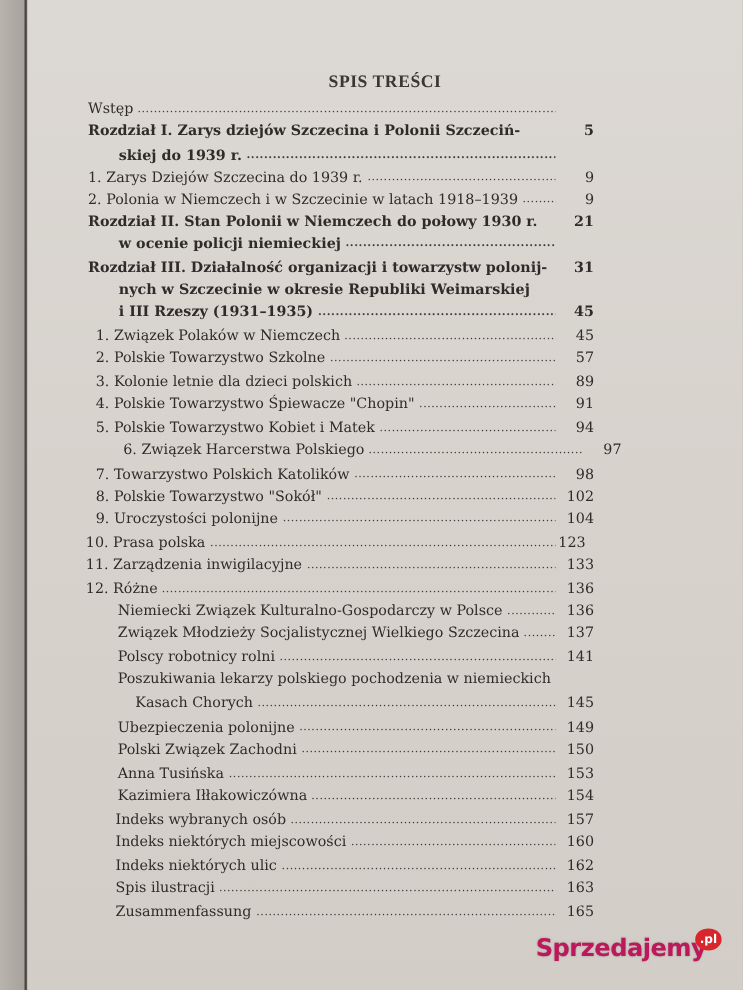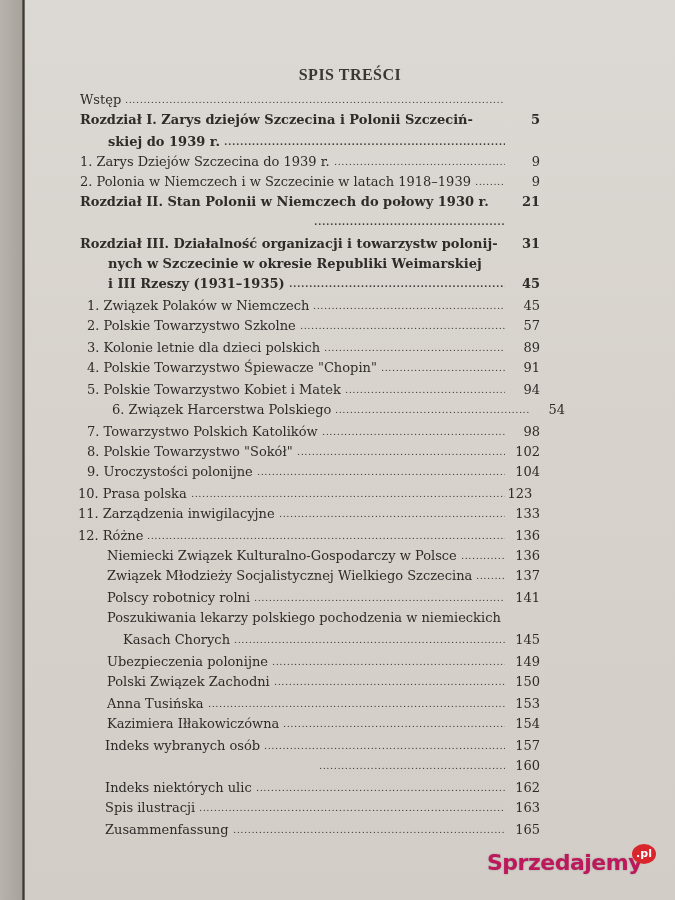--- a/index.html
+++ b/index.html
@@ -81,20 +81,21 @@
       <div class="row" style="top: 172px; left: 0px; width: 650px;">
         <span class="label" style="left: 55px;">2. Polonia w Niemczech i w Szczecinie w latach 1918–1939</span>
         <span class="dots" style="left: 450px; width: 30px;">........................................................................................................................................................................................................</span>
         <span class="page-num" style="left: 475px;">9</span>
       </div>
       <div class="row bold" style="top: 192px; left: 0px; width: 650px;">
         <span class="label" style="left: 55px;">Rozdział II. Stan Polonii w Niemczech do połowy 1930 r.</span>
         <span class="page-num" style="left: 475px; top: 0px;">21</span>
       </div>
       <div class="row bold" style="top: 212px; left: 0px; width: 650px;">
+        <span class="label" style="left: 83px;">w ocenie policji niemieckiej</span>
         <span class="dots" style="left: 289px; width: 191px;">........................................................................................................................................................................................................</span>
       </div>
       <div class="row bold" style="top: 234px; left: 0px; width: 650px;">
         <span class="label" style="left: 55px;">Rozdział III. Działalność organizacji i towarzystw polonij-</span>
         <span class="page-num" style="left: 475px; top: 0px;">31</span>
       </div>
       <div class="row bold" style="top: 254px; left: 0px; width: 650px;">
         <span class="label" style="left: 83px;">nych w Szczecinie w okresie Republiki Weimarskiej</span>
       </div>
       <div class="row bold" style="top: 274px; left: 0px; width: 650px;">
@@ -123,21 +124,21 @@
         <span class="page-num" style="left: 475px;">91</span>
       </div>
       <div class="row" style="top: 380px; left: 0px; width: 650px;">
         <span class="label" style="left: 62px;">5. Polskie Towarzystwo Kobiet i Matek</span>
         <span class="dots" style="left: 320px; width: 160px;">........................................................................................................................................................................................................</span>
         <span class="page-num" style="left: 475px;">94</span>
       </div>
       <div class="row" style="top: 400px; left: 0px; width: 650px; margin-left: 25px;">
         <span class="label" style="left: 62px;">6. Związek Harcerstwa Polskiego</span>
         <span class="dots" style="left: 285px; width: 195px;">........................................................................................................................................................................................................</span>
-        <span class="page-num" style="left: 475px;">54</span>
+        <span class="page-num" style="left: 475px;">97</span>
       </div>
       <div class="row" style="top: 422px; left: 0px; width: 650px;">
         <span class="label" style="left: 62px;">7. Towarzystwo Polskich Katolików</span>
         <span class="dots" style="left: 297px; width: 183px;">........................................................................................................................................................................................................</span>
         <span class="page-num" style="left: 475px;">98</span>
       </div>
       <div class="row" style="top: 442px; left: 0px; width: 650px;">
         <span class="label" style="left: 62px;">8. Polskie Towarzystwo "Sokół"</span>
         <span class="dots" style="left: 272px; width: 208px;">........................................................................................................................................................................................................</span>
         <span class="page-num" style="left: 475px;">102</span>
@@ -204,20 +205,21 @@
         <span class="label" style="left: 82px;">Kazimiera Iłłakowiczówna</span>
         <span class="dots" style="left: 258px; width: 222px;">........................................................................................................................................................................................................</span>
         <span class="page-num" style="left: 475px;">154</span>
       </div>
       <div class="row" style="top: 736px; left: 0px; width: 650px;">
         <span class="label" style="left: 80px;">Indeks wybranych osób</span>
         <span class="dots" style="left: 239px; width: 241px;">........................................................................................................................................................................................................</span>
         <span class="page-num" style="left: 475px;">157</span>
       </div>
       <div class="row" style="top: 756px; left: 0px; width: 650px;">
+        <span class="label" style="left: 80px;">Indeks niektórych miejscowości</span>
         <span class="dots" style="left: 294px; width: 186px;">........................................................................................................................................................................................................</span>
         <span class="page-num" style="left: 475px;">160</span>
       </div>
       <div class="row" style="top: 778px; left: 0px; width: 650px;">
         <span class="label" style="left: 80px;">Indeks niektórych ulic</span>
         <span class="dots" style="left: 231px; width: 249px;">........................................................................................................................................................................................................</span>
         <span class="page-num" style="left: 475px;">162</span>
       </div>
       <div class="row" style="top: 798px; left: 0px; width: 650px;">
         <span class="label" style="left: 80px;">Spis ilustracji</span>

